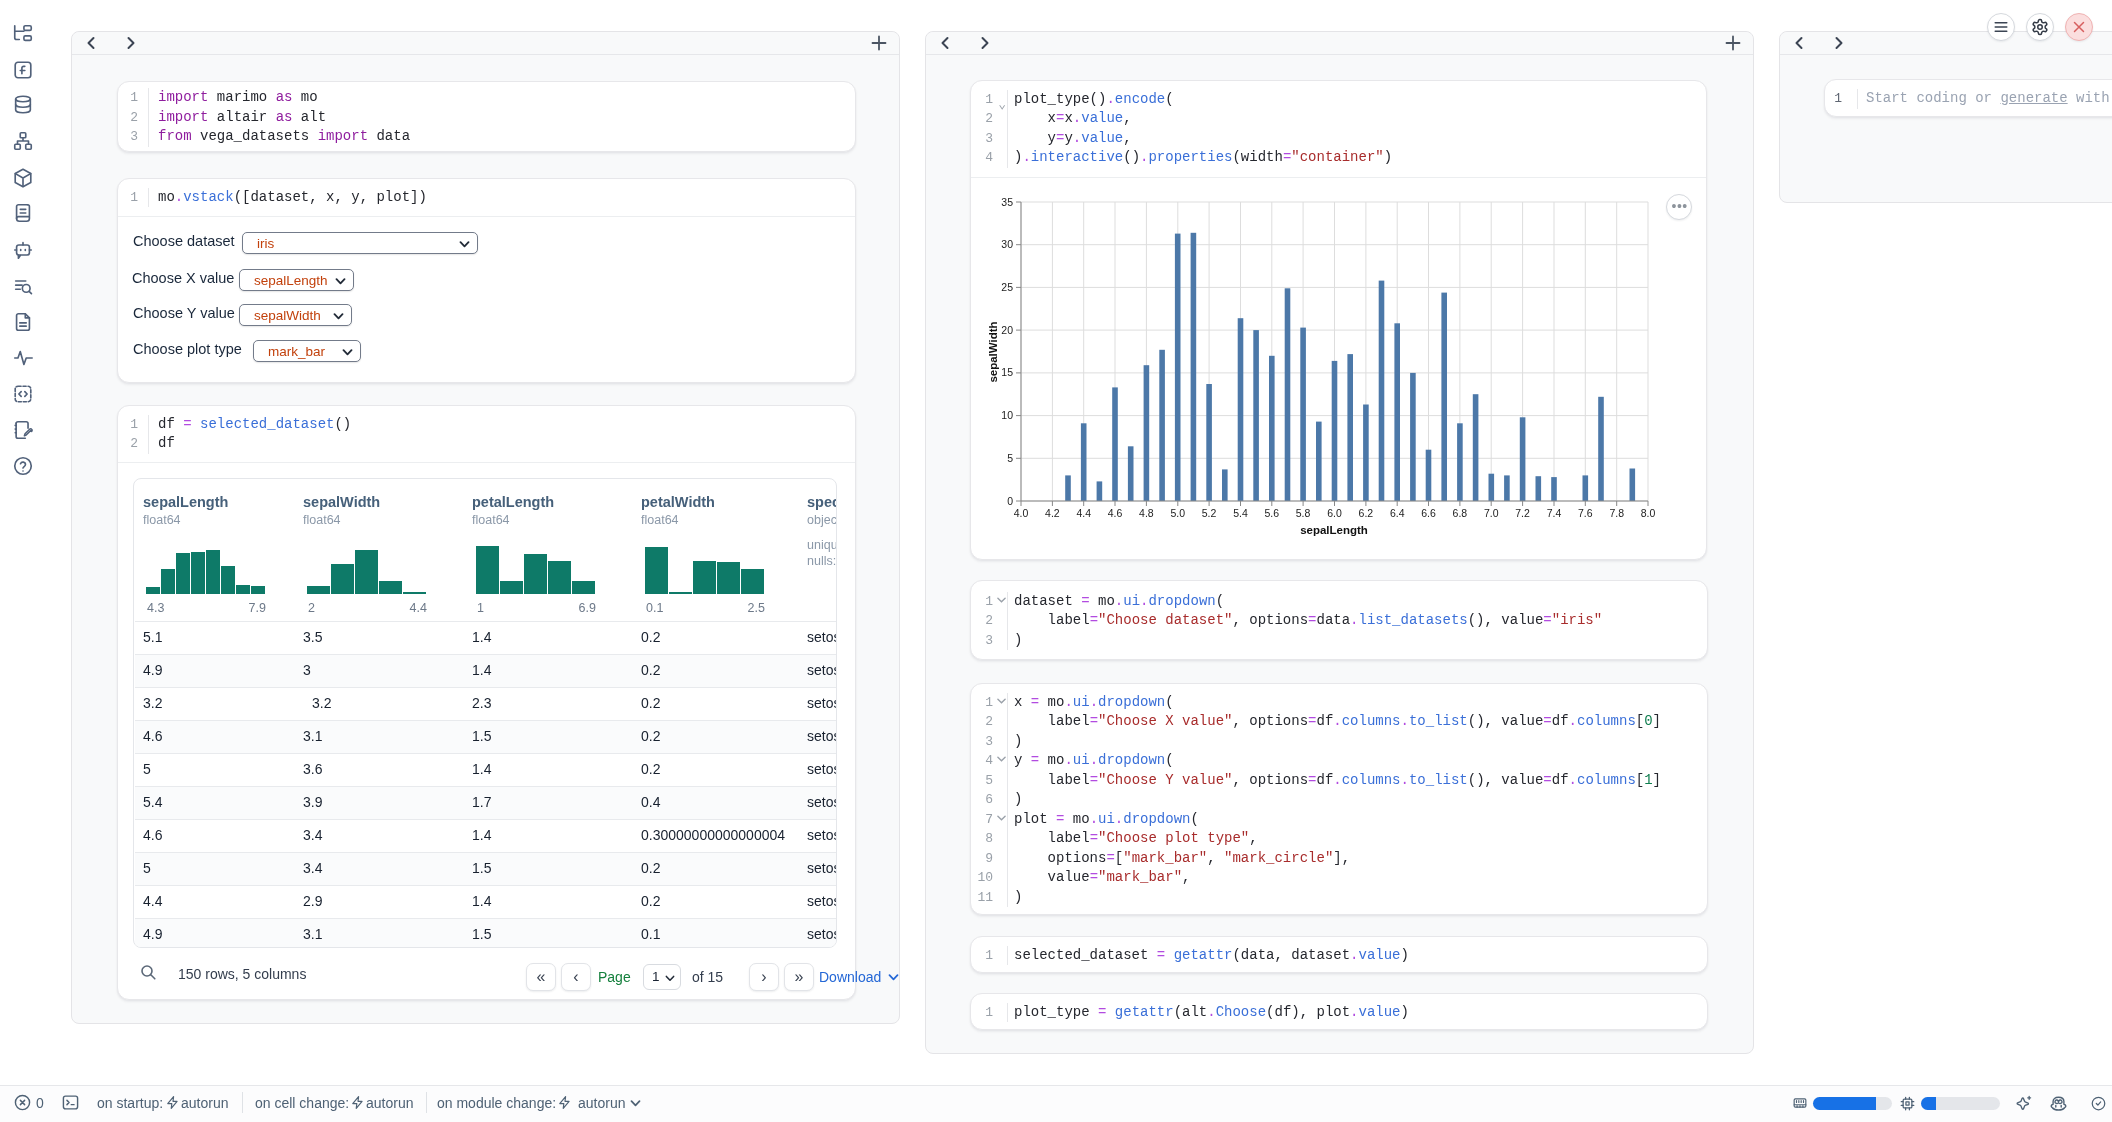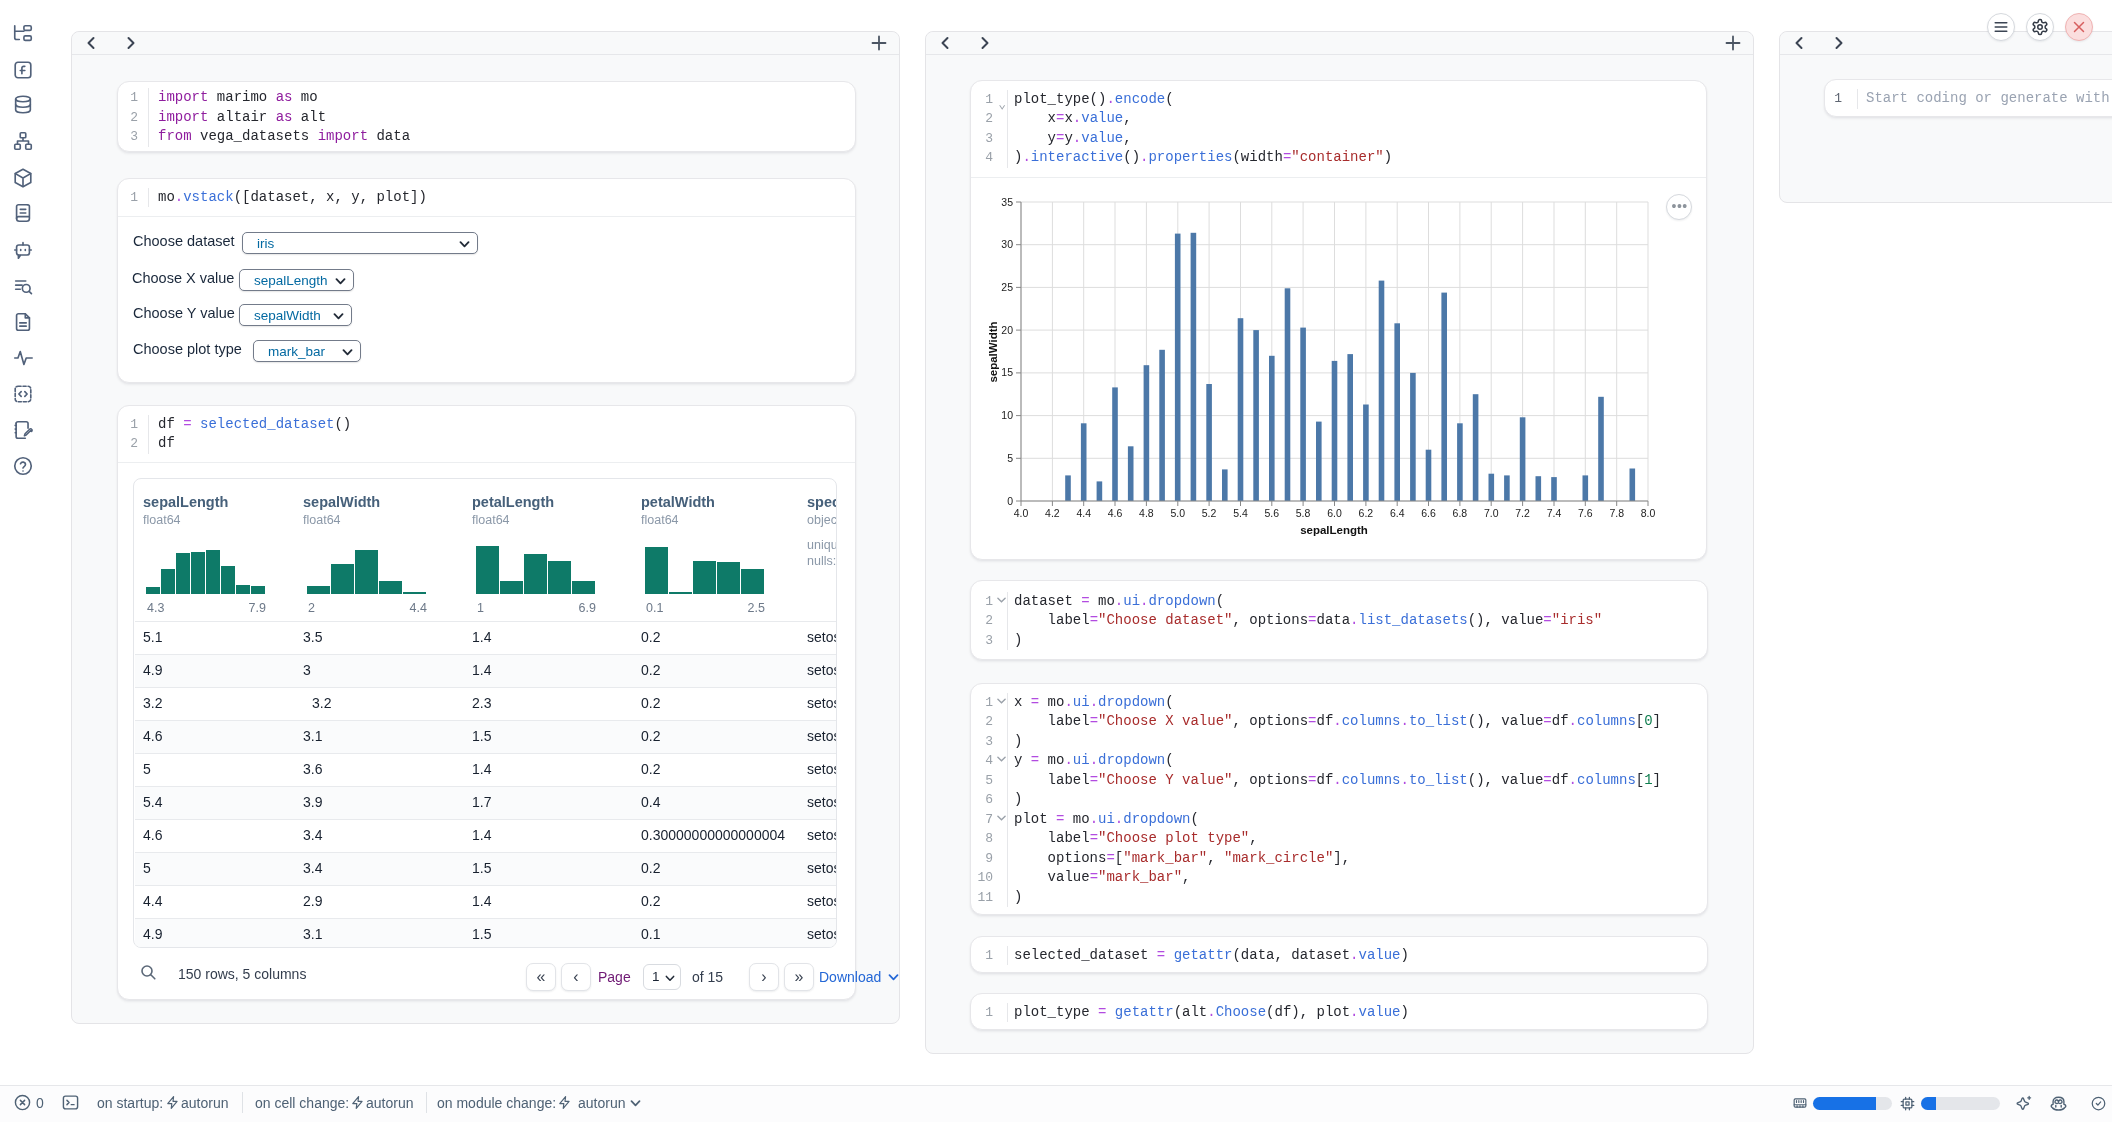--- a/index.html
+++ b/index.html
@@ -15,21 +15,21 @@
 .sep{flex:none;width:0;border-left:1px solid #e6e7ea}
 .code{white-space:pre;color:#25272e}
 .cl{height:var(--lh)}
 .k{color:#8f1d9e}.o{color:#b24be0}.s{color:#a82c2c}.f{color:#3a6fd8}.n{color:#0e7d4e}
 .chartsvg{position:absolute}
 .al{font-size:10.5px;fill:#222;font-family:"Liberation Sans",sans-serif}
 .at{font-size:11.5px;font-weight:bold;fill:#111;font-family:"Liberation Sans",sans-serif}
 .hist{position:absolute}
 .hist div{position:absolute;bottom:0;background:#0e7a68}
 .selbox{position:absolute;background:#fff;border:1px solid #737b8a;border-radius:5px;
- box-shadow:0 1px 1.5px rgba(0,0,0,.1);font-size:13.5px;color:#0369a1}
+ box-shadow:0 1px 1.5px rgba(0,0,0,.1);font-size:13.5px;color:#c2410c}
 .lbl{position:absolute;font-size:14.5px;color:#19273a}
 .tcell{position:absolute;font-size:14px;color:#18212f}
 .thead{position:absolute;font-size:14.5px;font-weight:bold;color:#46607a}
 .tsub{position:absolute;font-size:12.5px;color:#8b98a8}
 .pgbtn{position:absolute;width:30px;height:28px;background:#fff;border:1px solid #e2e4e8;border-radius:7px;
  box-shadow:0 1px 2px rgba(15,23,42,.08);color:#3b4453;text-align:center;line-height:25px;font-size:16px}
 .statusbar{position:absolute;left:0;right:0;top:1085px;height:37px;background:#fcfcfd;border-top:1px solid #e6e7ea}
 .sbtext{position:absolute;font-size:14px;color:#4e6174;top:1095px;white-space:nowrap}
 .sbi{position:absolute}
 .circbtn{position:absolute;width:28px;height:28px;border-radius:50%;background:#fff;border:1px solid #d6d9de;box-shadow:0 1px 2px rgba(15,23,42,.07)}
@@ -288,21 +288,21 @@
     <div class="tcell" style="left:507px;top:447px">0.1</div>
     <div class="tcell" style="left:673px;top:447px">setosa</div>
   </div>
 <svg class="abs" style="left:140px;top:964px" width="17" height="17" viewBox="0 0 17 17" fill="none" stroke="#5b6878" stroke-width="1.6" stroke-linecap="round">
     <circle cx="7" cy="7" r="5"></circle>
     <path d="m10.8 10.8 4 4"></path>
   </svg>
 <div class="abs" style="left:178px;top:966px;color:#333d4d;font-size:14px">150 rows, 5 columns</div>
 <div class="pgbtn" style="left:526px;top:963px">«</div>
 <div class="pgbtn" style="left:561px;top:963px">‹</div>
-<div class="abs" style="left:598px;top:969px;font-size:14px;color:#701a75">Page</div>
+<div class="abs" style="left:598px;top:969px;font-size:14px;color:#15803d">Page</div>
 <div class="abs" style="left:643px;top:964px;width:38px;height:26px;background:#fff;border:1px solid #d8dbe0;border-radius:6px">
     <span style="position:absolute;left:8px;top:4px;font-size:13.5px;color:#1a2433">1</span>
     <svg style="position:absolute;right:5px;top:10px" width="10" height="7" viewBox="0 0 11 7" fill="none" stroke="#222b38" stroke-width="1.7" stroke-linecap="round" stroke-linejoin="round">
       <path d="M1.5 1.2 5.5 5.4l4-4.2"></path>
     </svg>
   </div>
 <div class="abs" style="left:692px;top:969px;font-size:14px;color:#333d4d">of 15</div>
 <div class="pgbtn" style="left:749px;top:963px">›</div>
 <div class="pgbtn" style="left:784px;top:963px">»</div>
 <div class="abs" style="left:819px;top:969px;font-size:14px;color:#2467d6">Download</div>
@@ -529,21 +529,21 @@
   </svg>
 <svg class="abs" style="left:1833px;top:36px" width="12" height="14" viewBox="0 0 12 14" fill="none" stroke="#3b4453" stroke-width="2" stroke-linecap="round" stroke-linejoin="round">
     <path d="M3.5 2l5 5-5 5"></path>
   </svg>
 <div class="cell" style="left:1824px;top:79px;width:330px;height:38px">
 <div class="codewrap" style="padding-top:9.2px;--lh:19.5px">
 <div class="gut" style="color:#5f6672;width:32px;padding-right:15px">
         <div class="lnr">1</div>
       </div>
 <div class="sep"></div>
-<div class="code" style="padding-left:8px"><div class="cl"><span style="color:#9aa3b2">Start coding or <span style="">generate</span> with AI</span></div></div>
+<div class="code" style="padding-left:8px"><div class="cl"><span style="color:#9aa3b2">Start coding or <span style="text-decoration:underline">generate</span> with AI</span></div></div>
 </div>
   </div>
 <div class="circbtn" style="left:1987px;top:13px"></div>
 <svg class="abs" style="left:1994px;top:20px" width="14" height="14" viewBox="0 0 14 14" fill="none" stroke="#3b4453" stroke-width="1.5" stroke-linecap="round">
     <path d="M1.2 2.8h11.6M1.2 7h11.6M1.2 11.2h11.6"></path>
   </svg>
 <div class="circbtn" style="left:2026px;top:13px"></div>
 <svg class="abs" style="left:2031px;top:18px" width="18" height="18" viewBox="0 0 24 24" fill="none" stroke="#333a46" stroke-width="2" stroke-linecap="round" stroke-linejoin="round">
     <path d="M12.22 2h-.44a2 2 0 0 0-2 2v.18a2 2 0 0 1-1 1.73l-.43.25a2 2 0 0 1-2 0l-.15-.08a2 2 0 0 0-2.73.73l-.22.38a2 2 0 0 0 .73 2.73l.15.1a2 2 0 0 1 1 1.72v.51a2 2 0 0 1-1 1.74l-.15.09a2 2 0 0 0-.73 2.73l.22.38a2 2 0 0 0 2.73.73l.15-.08a2 2 0 0 1 2 0l.43.25a2 2 0 0 1 1 1.73V20a2 2 0 0 0 2 2h.44a2 2 0 0 0 2-2v-.18a2 2 0 0 1 1-1.73l.43-.25a2 2 0 0 1 2 0l.15.08a2 2 0 0 0 2.73-.73l.22-.39a2 2 0 0 0-.73-2.73l-.15-.08a2 2 0 0 1-1-1.74v-.5a2 2 0 0 1 1-1.74l.15-.09a2 2 0 0 0 .73-2.73l-.22-.38a2 2 0 0 0-2.73-.73l-.15.08a2 2 0 0 1-2 0l-.43-.25a2 2 0 0 1-1-1.73V4a2 2 0 0 0-2-2z"></path>
     <circle cx="12" cy="12" r="3"></circle>

